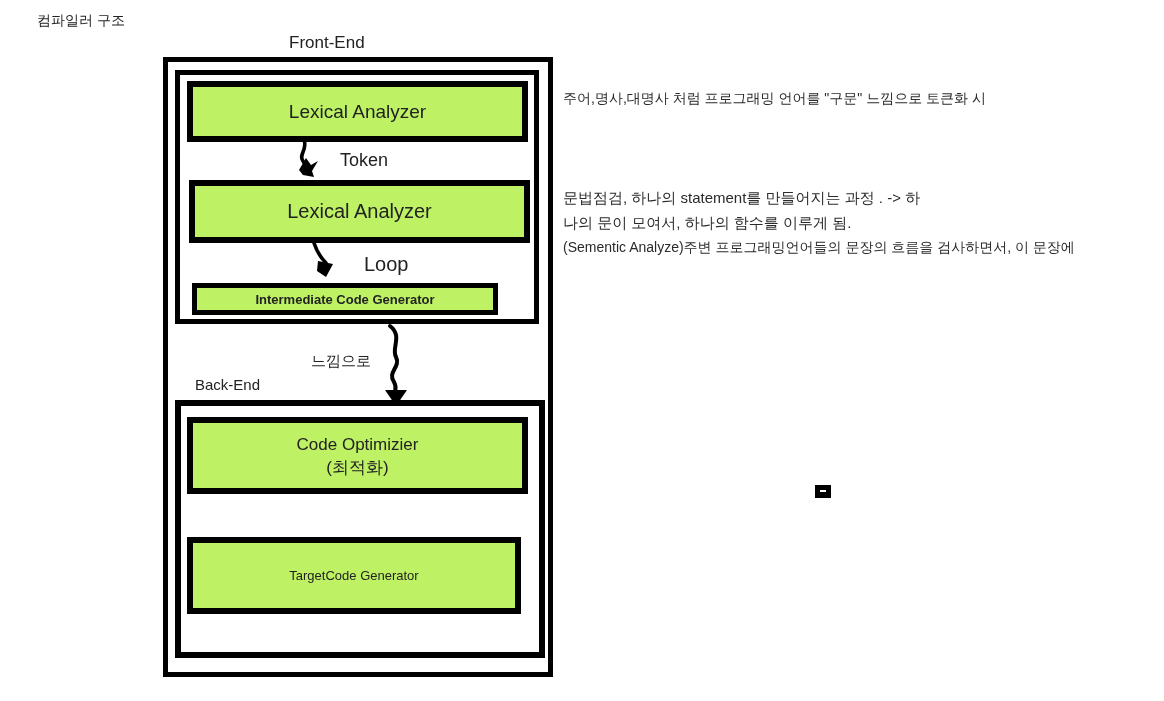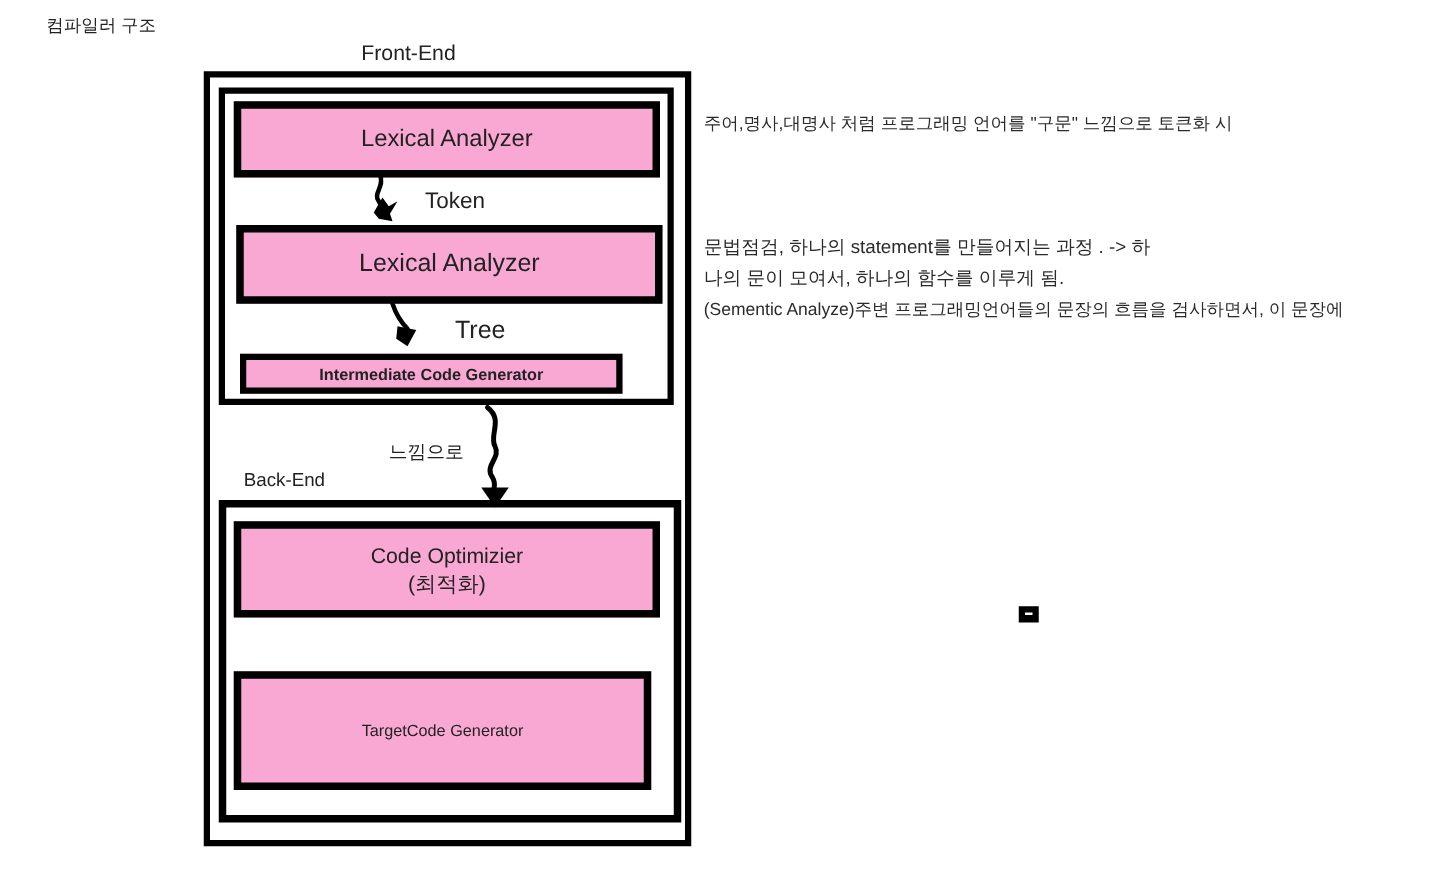--- a/index.html
+++ b/index.html
@@ -2,39 +2,39 @@
 <html><head>
 <meta charset="utf-8">
 <style>
   html,body{margin:0;padding:0;}
   body{
     width:1164px;height:701px;position:relative;background:#ffffff;
     font-family:"Liberation Sans", sans-serif;color:#262626;overflow:hidden;
   }
   .abs{position:absolute;}
   .frame{position:absolute;box-sizing:border-box;border:5px solid #000;background:transparent;}
-  .box{position:absolute;box-sizing:border-box;border:6px solid #000;background:#f9a8d4;
+  .box{position:absolute;box-sizing:border-box;border:6px solid #000;background:#bef264;
        display:flex;align-items:center;justify-content:center;text-align:center;color:#222;}
   .label{position:absolute;white-space:nowrap;color:#222;text-align:right;}
   .note{position:absolute;color:#2a2a2a;}
   .note div{white-space:nowrap;}
   .svg-overlay{position:absolute;left:0;top:0;width:1164px;height:701px;pointer-events:none;}
   
   .page-title{left:37px;top:12px;font-size:14px;}
   .front-end{left:289px;top:33px;font-size:17px;}
   .back-end{left:195px;top:376px;font-size:15px;}
   
   .outer-frame{left:163px;top:57px;width:390px;height:620px;}
   .front-frame{left:175px;top:70px;width:364px;height:254px;}
   .back-frame{left:175px;top:400px;width:370px;height:258px;border-width:6px;}
   .lexical{left:187px;top:81px;width:341px;height:61px;font-size:19px;}
   .syntax{left:189px;top:180px;width:341px;height:63px;font-size:20px;}
   .icg{left:192px;top:283px;width:306px;height:32px;border-width:5px;font-size:13px;font-weight:bold;}
   .optimizer{left:187px;top:417px;width:341px;height:77px;font-size:17px;flex-direction:column;line-height:23px;}
-  .target{left:187px;top:537px;width:334px;height:95px;font-size:13px;}
+  .target{left:187px;top:537px;width:334px;height:77px;font-size:13px;}
   
   .token{left:340px;top:150px;font-size:18px;}
   .tree{left:364px;top:253px;font-size:20px;}
   .midresult{left:311px;top:352px;font-size:15px;}
   
   .note1{left:563px;top:86px;font-size:14px;line-height:25px;}
   .note2{left:563px;top:186px;}
   .note2 .ln-lg{font-size:15px;line-height:24.5px;}
   .note2 .ln-sm{font-size:14px;line-height:24.5px;}
   
@@ -65,21 +65,21 @@
 
 <div class="box optimizer">
   <span>Code Optimizier</span>
   <span>(최적화)</span>
 </div>
 <div class="box target">
   <span>TargetCode Generator</span>
 </div>
 
 <div class="label token">Token</div>
-<div class="label tree">Tree</div>
+<div class="label tree">Loop</div>
 <div class="label midresult">느낌으로</div>
 
 <svg class="svg-overlay" viewBox="0 0 1164 701" xmlns="http://www.w3.org/2000/svg">
 
   <path d="M304,140 C308,149 298,155 303,161 C305,165 307,167 308,170" fill="none" stroke="#000" stroke-width="3.6" stroke-linecap="round"></path>
   <polygon points="299,170 306,158 311,165 318,161 312,171 314,177 303,175" fill="#000"></polygon>
 
   <path d="M314,243 C317,252 320,257 326,263" fill="none" stroke="#000" stroke-width="3.6" stroke-linecap="round"></path>
   <polygon points="318,261 333,264 326,277 317,271" fill="#000"></polygon>
 

